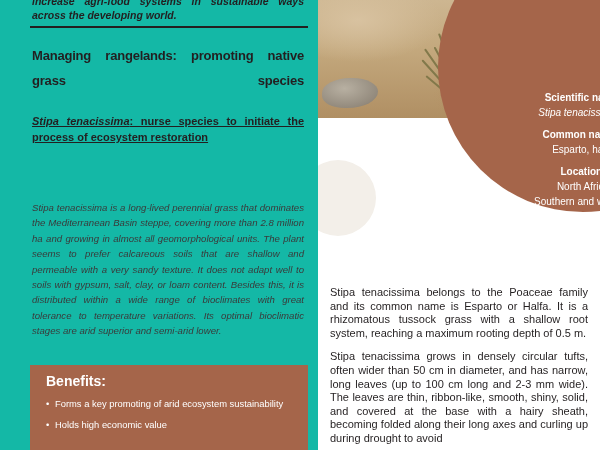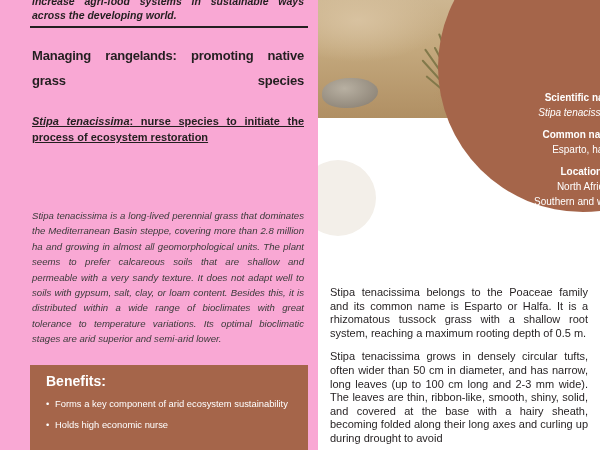--- a/index.html
+++ b/index.html
@@ -12,21 +12,21 @@
     overflow: hidden;
     background: #ffffff;
     font-family: "Liberation Sans", sans-serif;
     color: #231f20;
   }
   .page {
     position: relative;
     width: 600px;
     height: 450px;
     overflow: hidden;
-    background: #f9a8d4;
+    background: #14b8a6;
   }
 
   
   .left-col {
     position: absolute;
     left: 0;
     top: 0;
     width: 318px;
     height: 450px;
     overflow: hidden;
@@ -81,21 +81,21 @@
     color: #231f20;
     text-decoration: underline;
   }
   .subhead .sp {
     font-style: italic;
   }
 
   .body-left {
     position: absolute;
     left: 32px;
-    top: 208px;
+    top: 200px;
     width: 272px;
     font-size: 9.6px;
     font-style: italic;
     line-height: 15.4px;
     text-align: justify;
     color: #3a3a3a;
   }
 
   
   .benefits {
@@ -280,22 +280,22 @@
 
     <div class="subhead">
       <span class="sp">Stipa tenacissima</span><span>: nurse species to initiate the process of ecosystem restoration</span>
     </div>
 
     <div class="body-left">Stipa tenacissima is a long-lived perennial grass that dominates the Mediterranean Basin steppe, covering more than 2.8 million ha and growing in almost all geomorphological units. The plant seems to prefer calcareous soils that are shallow and permeable with a very sandy texture. It does not adapt well to soils with gypsum, salt, clay, or loam content. Besides this, it is distributed within a wide range of bioclimates with great tolerance to temperature variations. Its optimal bioclimatic stages are arid superior and semi-arid lower.</div>
 
     <div class="benefits">
       <div class="benefits-title">Benefits:</div>
       <ul class="benefits-list">
-        <li>Forms a key component of arid ecosystem sustainability</li>
-        <li>Holds high economic nurse</li>
+        <li>Forms a key promoting of arid ecosystem sustainability</li>
+        <li>Holds high economic value</li>
       </ul>
     </div>
   </div>
 
   <div class="right-col">
 
     <div class="photo">
       <div class="photo-ground"></div>
       <div class="photo-rock"></div>
       <div class="photo-grass">

